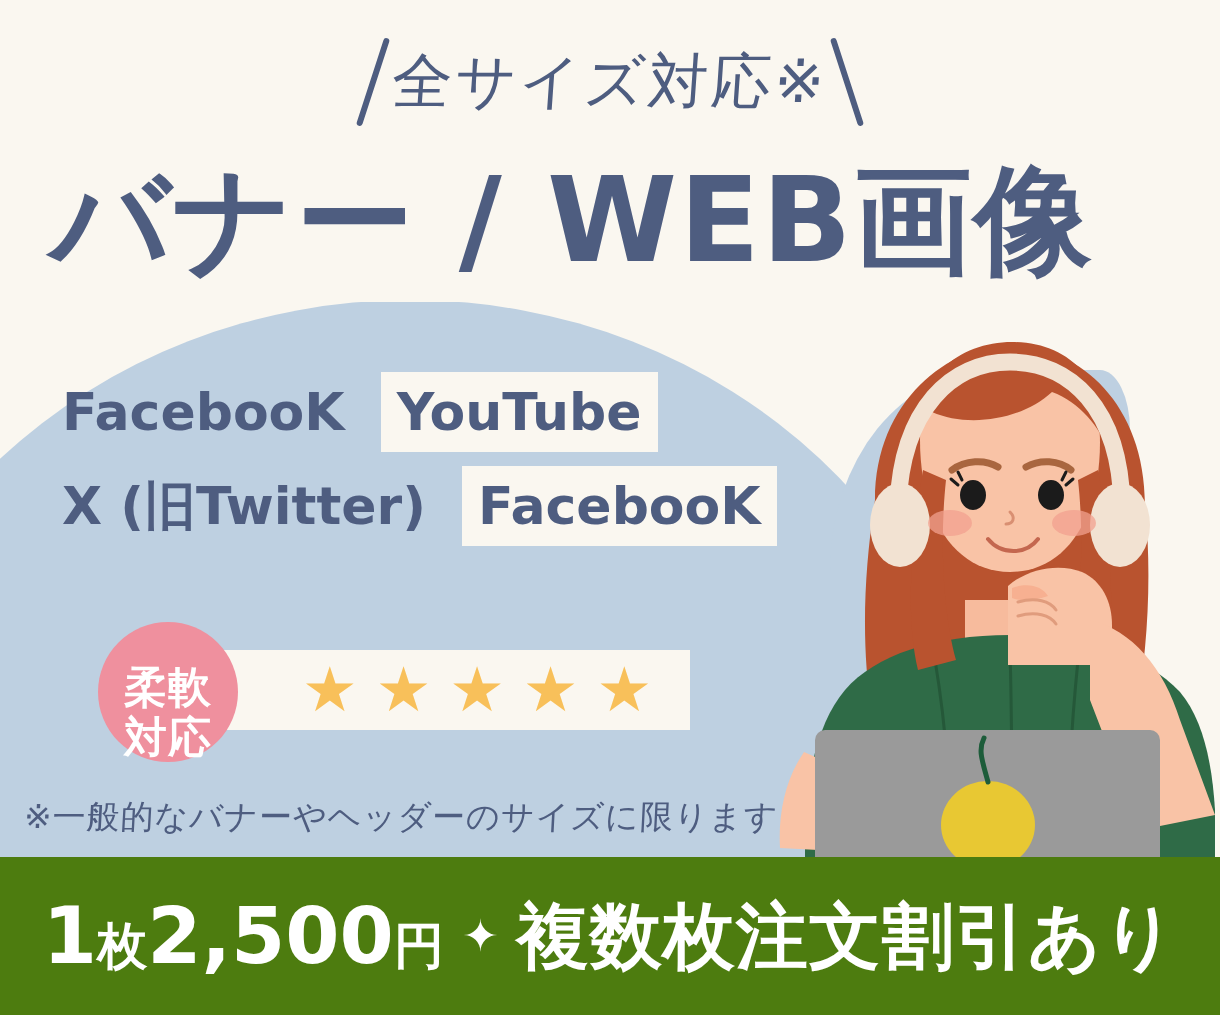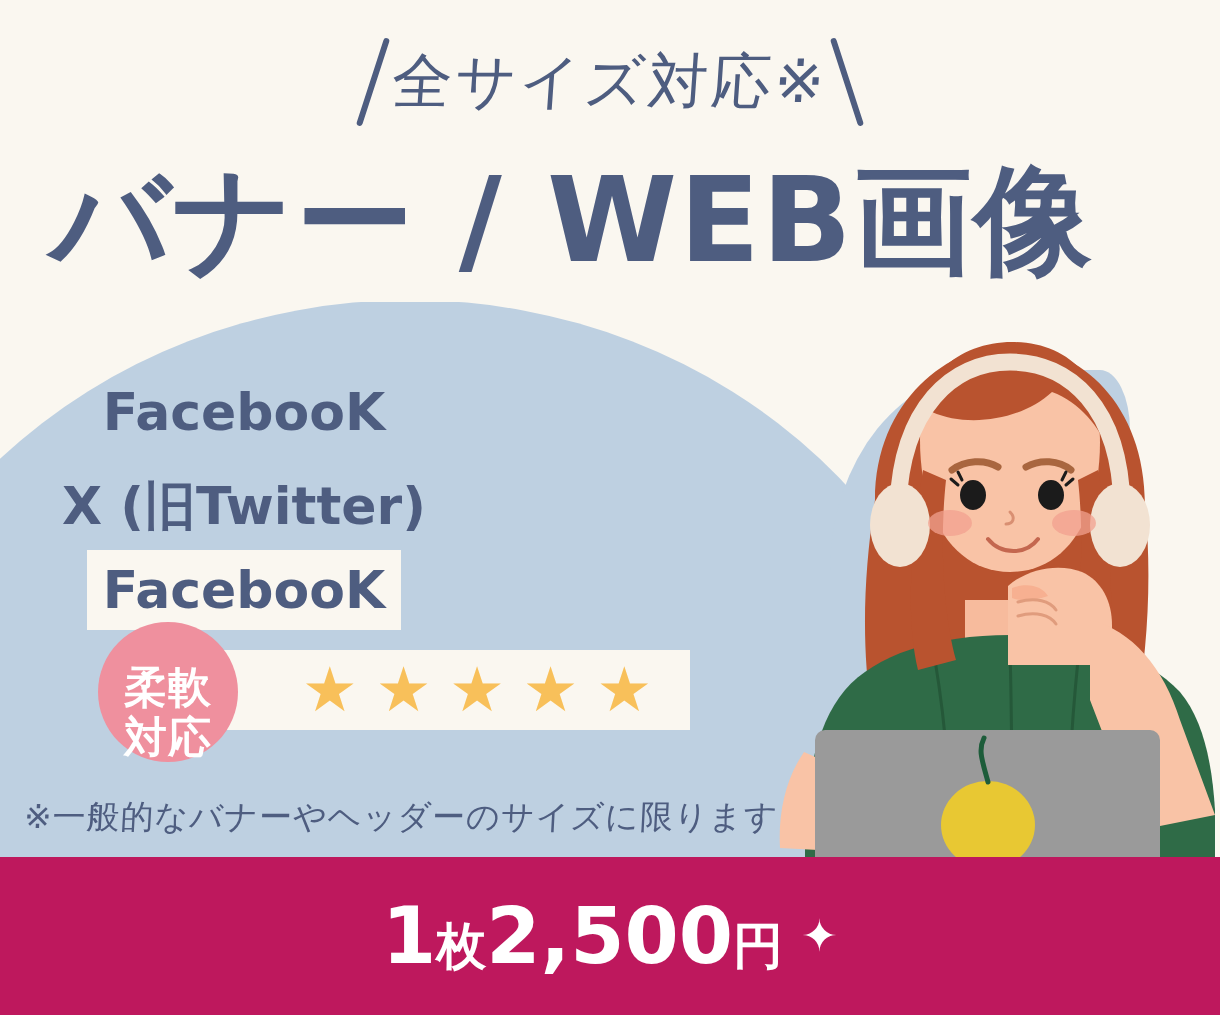--- a/index.html
+++ b/index.html
@@ -102,23 +102,22 @@
   
   .platforms {
     position: absolute;
     left: 46px;
     top: 372px;
     z-index: 6;
   }
   .plat-row {
     display: flex;
     align-items: center;
-    gap: 4px;
+    gap: 20px;
     margin-bottom: 14px;
-    flex-direction: column;
   }
   .plat {
     font-family: "DejaVu Sans", sans-serif;
     font-size: 52px;
     font-weight: 700;
     color: #4e5d80;
     line-height: 1;
     white-space: nowrap;
     padding: 14px 16px;
   }
@@ -195,21 +194,21 @@
     white-space: nowrap;
   }
 
   
   .price-bar {
     position: absolute;
     left: 0;
     bottom: 0;
     width: 1220px;
     height: 158px;
-    background: #be185d;
+    background: #4d7c0f;
     z-index: 9;
     display: flex;
     align-items: center;
     justify-content: center;
     gap: 18px;
   }
   .price-main {
     font-family: "DejaVu Sans", sans-serif;
     font-weight: 700;
     color: #ffffff;
@@ -258,20 +257,21 @@
     <span class="slash-l"></span>
     <span class="top-line-text">全サイズ対応※</span>
     <span class="slash-r"></span>
   </div>
 
   <div class="main-title">バナー / WEB画像</div>
 
   <div class="platforms">
     <div class="plat-row">
       <span class="plat">FacebooK</span>
+      <span class="plat boxed">YouTube</span>
     </div>
     <div class="plat-row">
       <span class="plat">X (旧Twitter)</span>
       <span class="plat boxed">FacebooK</span>
     </div>
   </div>
 
 
   <div class="stars-bar">
     <span class="star">★</span>
@@ -340,15 +340,16 @@
       <rect x="55" y="410" width="345" height="160" rx="10" fill="#9a9a9a"></rect>
 
       <ellipse cx="228" cy="505" rx="47" ry="44" fill="#e8c833"></ellipse>
       <path d="M228 462 C222 440 218 430 224 418" stroke="#1d5c3a" stroke-width="5" fill="none" stroke-linecap="round"></path>
     </svg>
   </div>
 
   <div class="price-bar">
     <span class="price-main"><span>1</span><span class="small">枚</span><span>2,500</span><span class="small">円</span></span>
     <span class="sparkle">✦</span>
+    <span class="price-sub">複数枚注文割引あり</span>
   </div>
 
 </div>
 
 </body></html>

